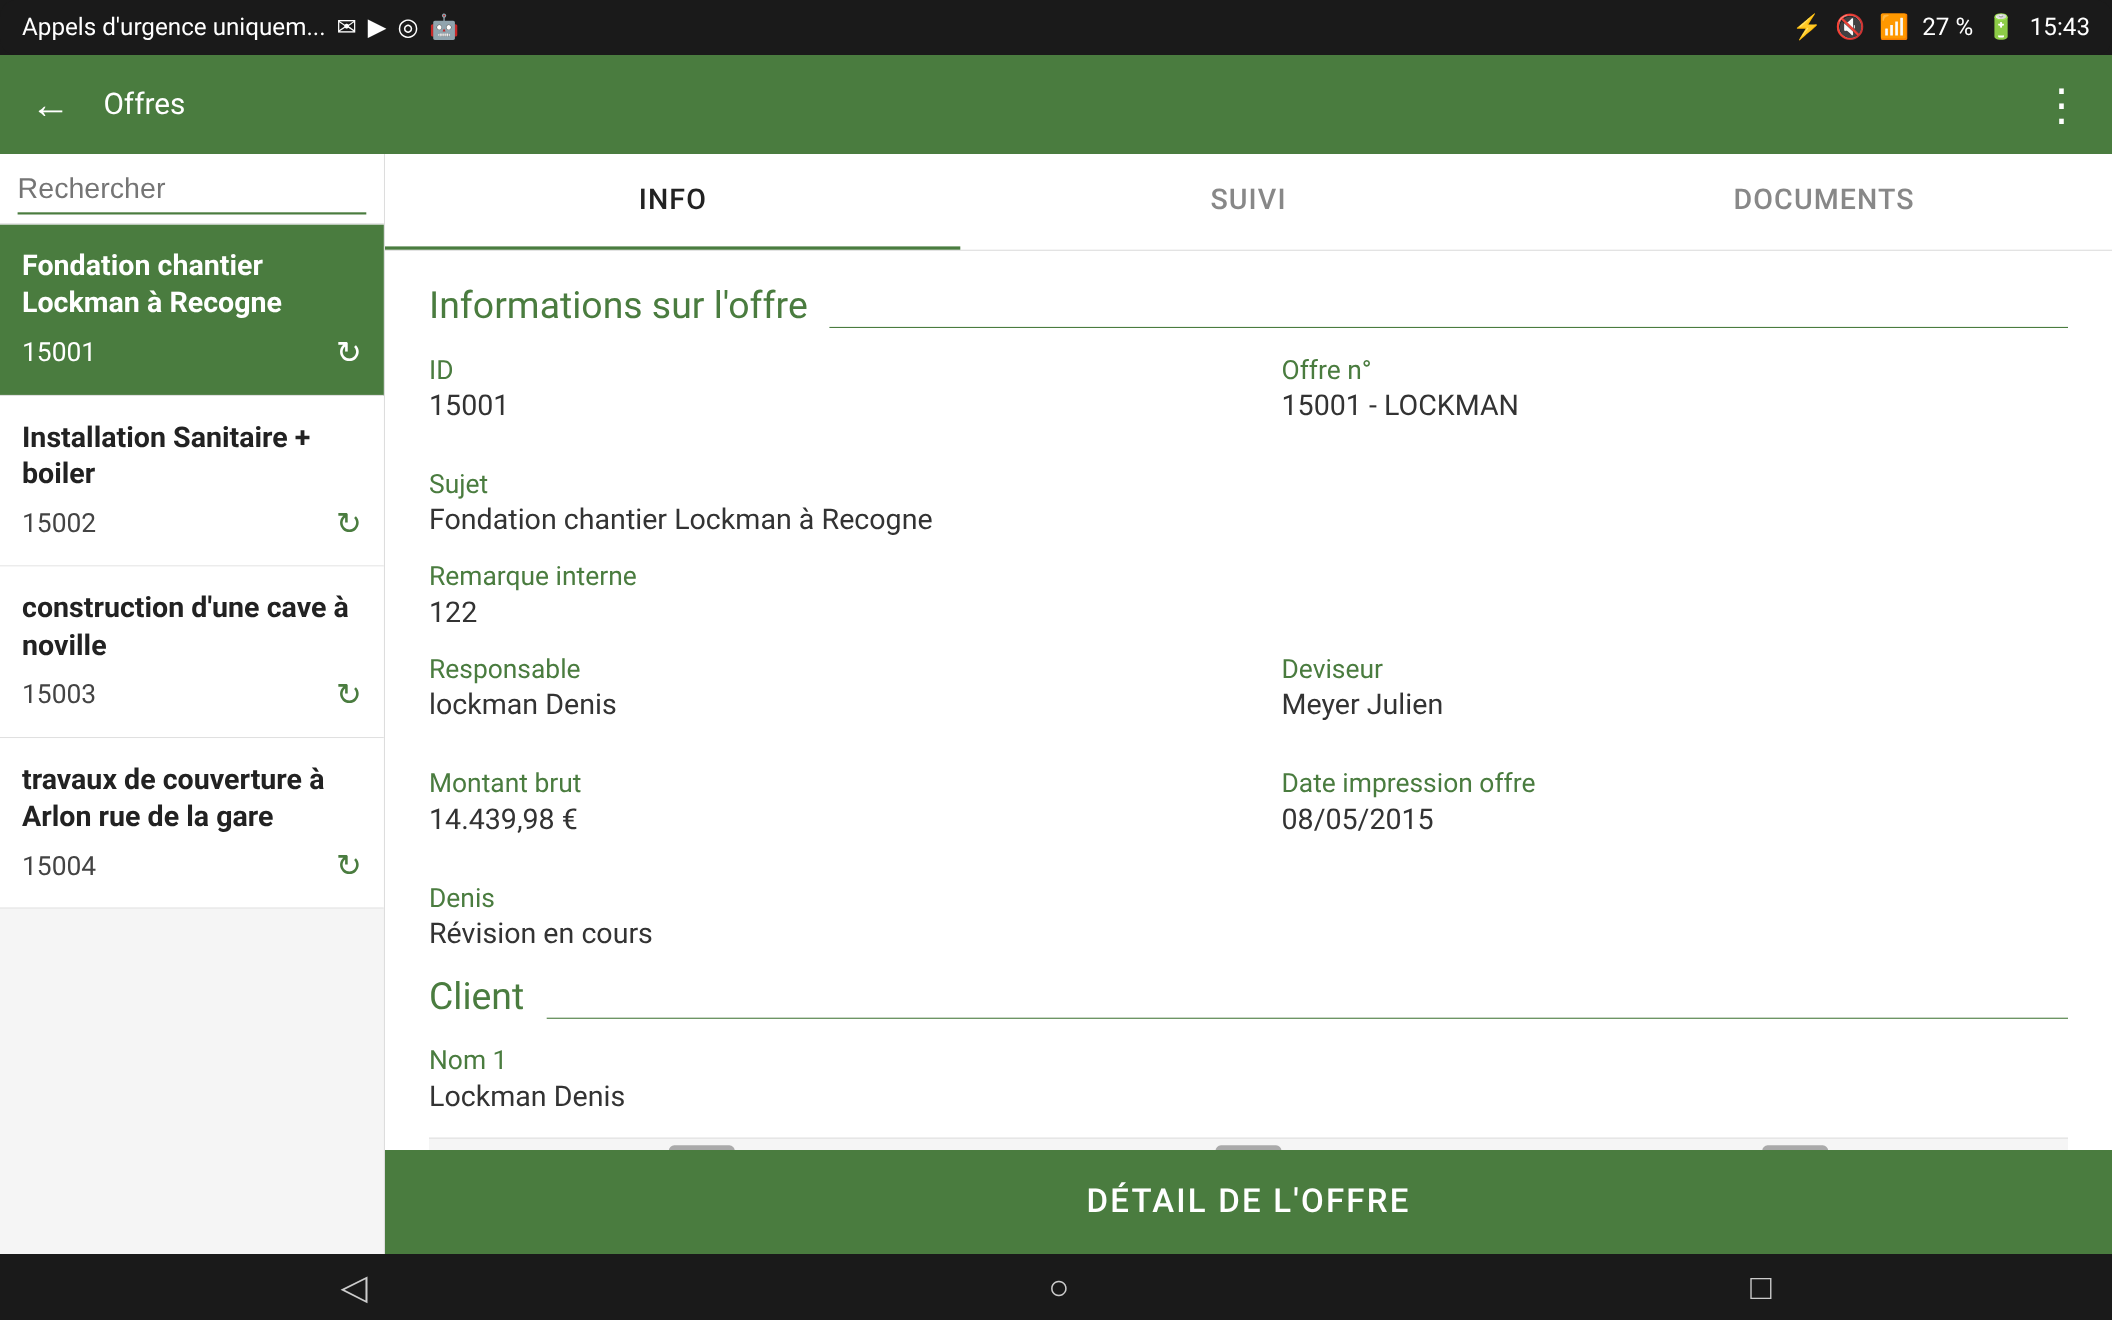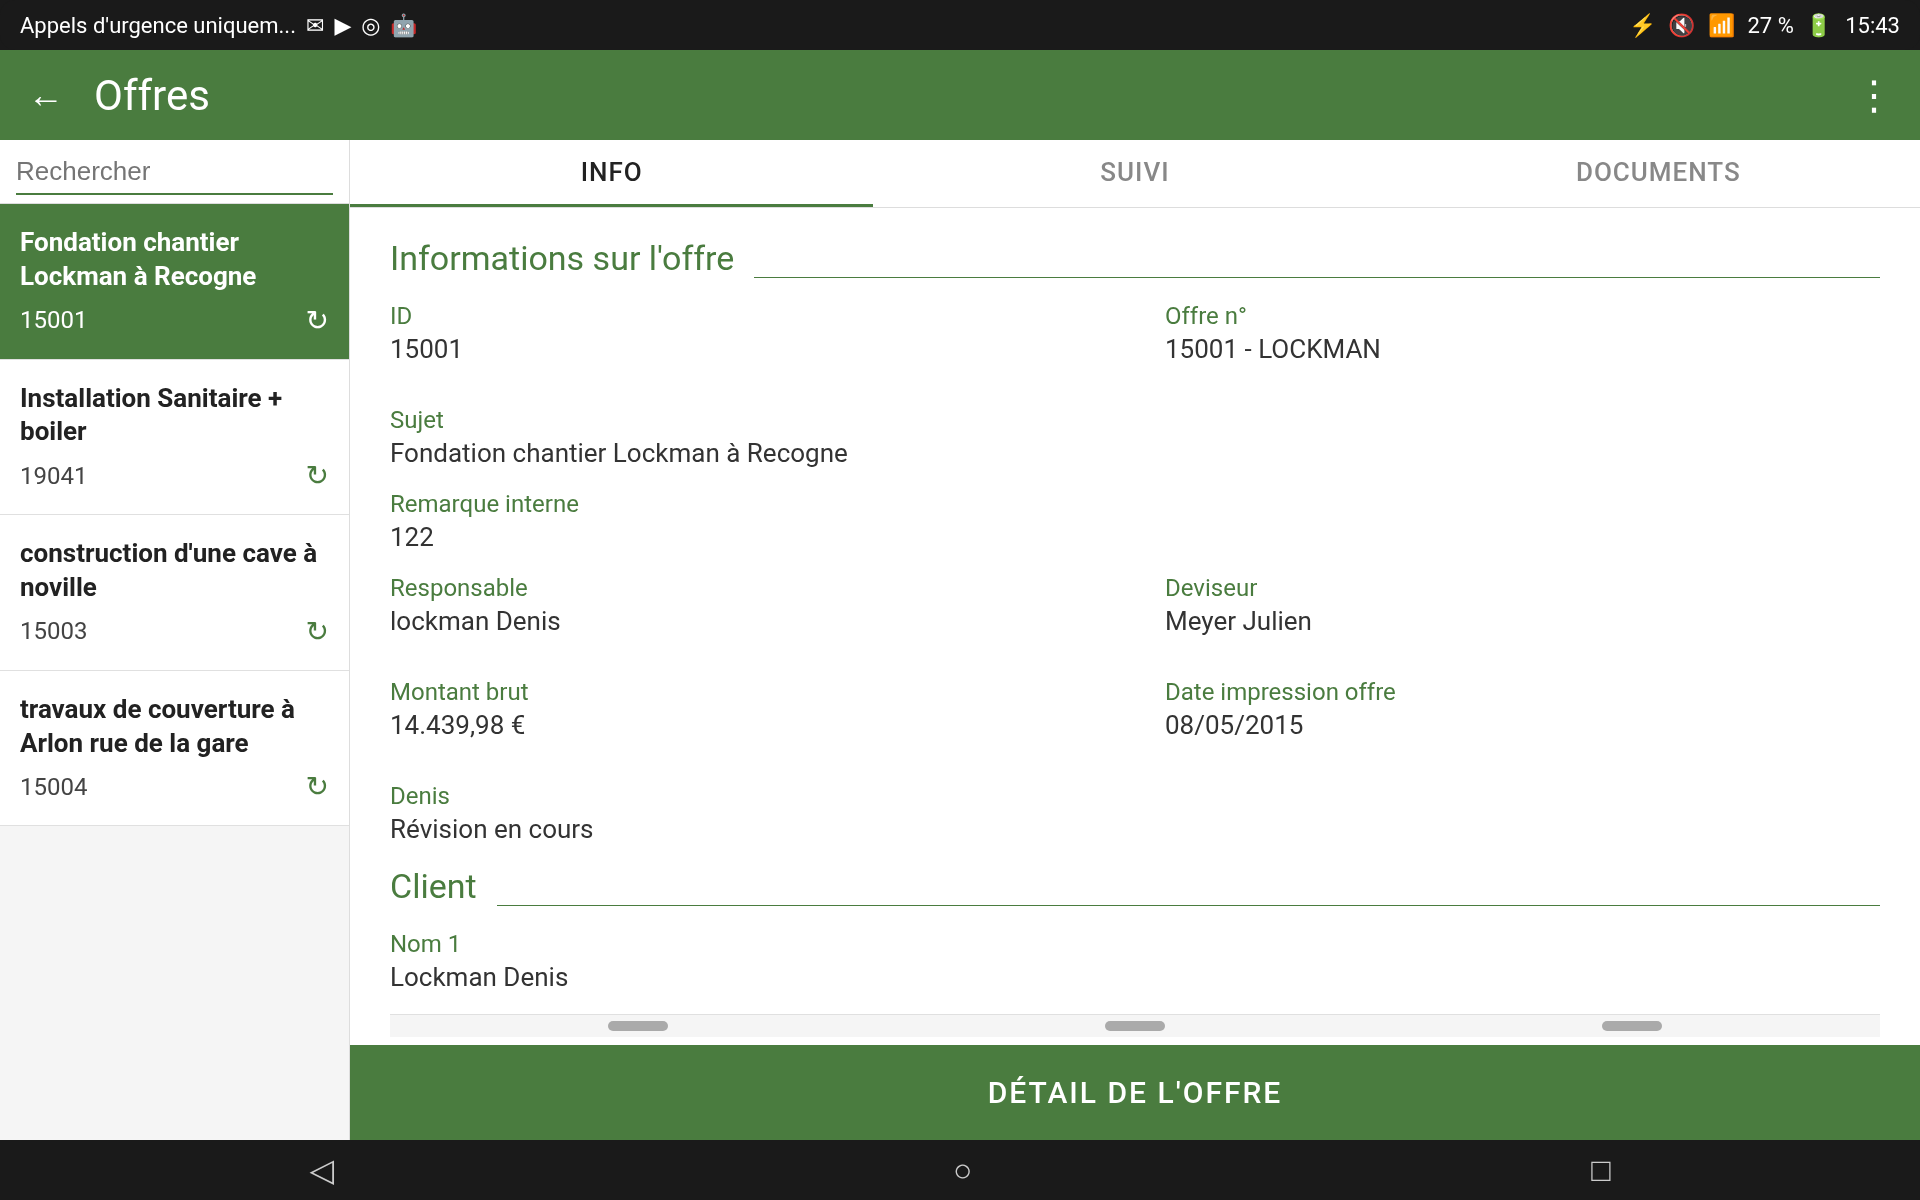--- a/index.html
+++ b/index.html
@@ -23,21 +23,21 @@
     
     .app-bar {
       background: #4a7c3f;
       height: 90px;
       display: flex;
       align-items: center;
       padding: 0 28px;
       color: #fff;
     }
     .app-bar-back { font-size: 36px; color: #fff; cursor: pointer; margin-right: 30px; }
-    .app-bar-title { font-size: 42px; font-weight: 400; flex: 1; color: #fff; }
+    .app-bar-title { font-size: 27px; font-weight: 400; flex: 1; color: #fff; }
     .app-bar-more { font-size: 40px; color: #fff; cursor: pointer; letter-spacing: -2px; }
 
     
     .main-content {
       display: flex;
       height: calc(1200px - 50px - 90px - 60px);
       background: #f0f0f0;
     }
 
     
@@ -107,21 +107,21 @@
       display: flex;
       flex-direction: column;
       background: #fff;
     }
 
     
     .tabs {
       display: flex;
       background: #fff;
       border-bottom: 1px solid #ddd;
-      height: 68px;
+      height: 88px;
     }
     .tab {
       flex: 1;
       display: flex;
       align-items: center;
       justify-content: center;
       font-size: 26px;
       font-weight: 500;
       color: #888;
       cursor: pointer;
@@ -256,21 +256,21 @@
         <div class="list-item-title">Fondation chantier Lockman à Recogne</div>
         <div class="list-item-footer">
           <span class="list-item-id">15001</span>
           <span class="refresh-icon">↻</span>
         </div>
       </div>
 
       <div class="list-item">
         <div class="list-item-title">Installation Sanitaire + boiler</div>
         <div class="list-item-footer">
-          <span class="list-item-id">19041</span>
+          <span class="list-item-id">15002</span>
           <span class="refresh-icon">↻</span>
         </div>
       </div>
 
       <div class="list-item">
         <div class="list-item-title">construction d'une cave à noville</div>
         <div class="list-item-footer">
           <span class="list-item-id">15003</span>
           <span class="refresh-icon">↻</span>
         </div>

